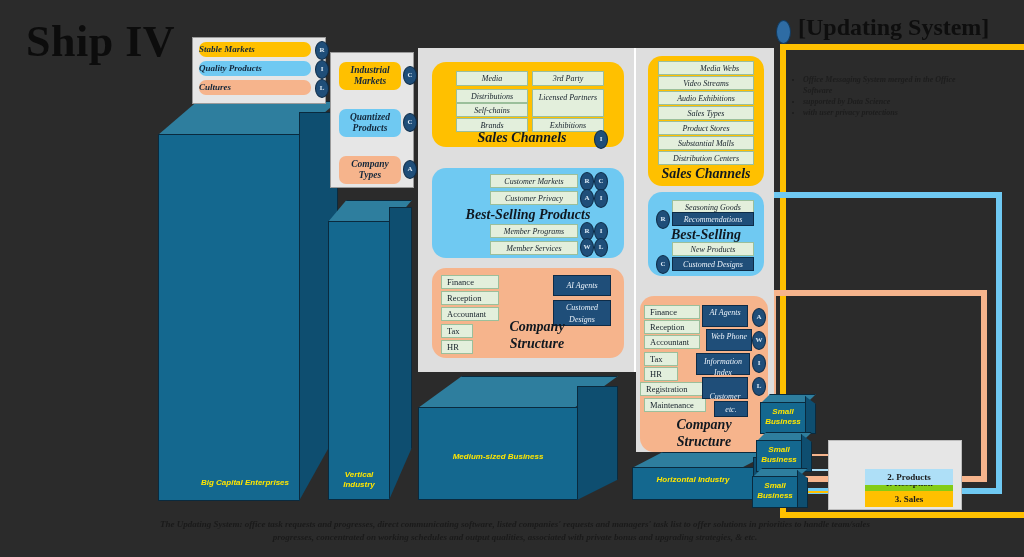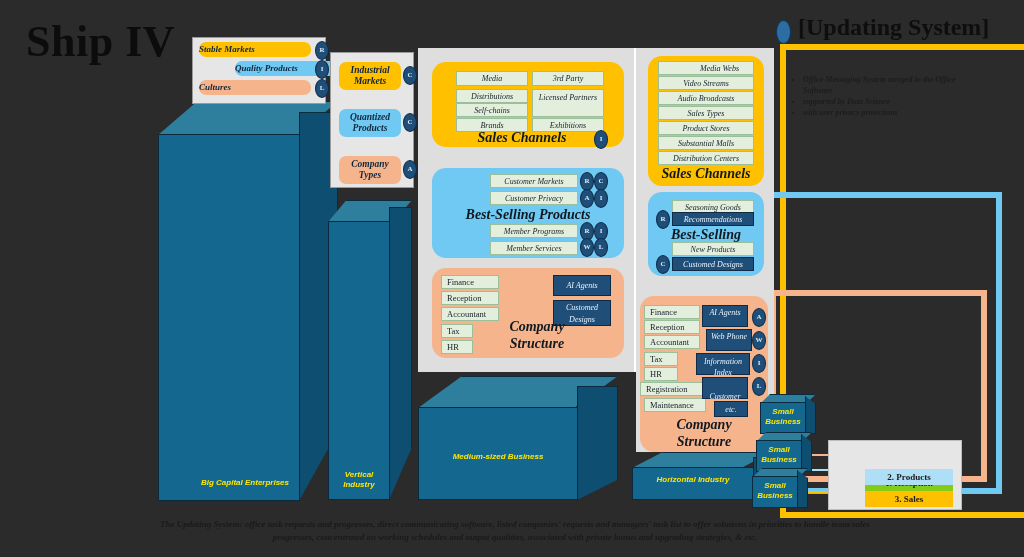--- a/index.html
+++ b/index.html
@@ -47,21 +47,21 @@
   .bar .lbl{position:absolute;color:#FFE600;font-family:"Liberation Sans",sans-serif;
             font-weight:700;font-style:italic;font-size:8px;text-align:center;line-height:10px;}
 
   
   #card-markets{left:192px;top:37px;width:132px;height:65px;background:#E6E6E6;border:1px solid #9A9A9A;}
   .tagrow{position:relative;margin:4px 5px 0 6px;height:15px;}
   .tag{height:15px;line-height:15px;border-radius:7px;text-align:left;
        font-size:9px;font-weight:700;font-style:italic;color:#12263A;
        font-family:"Liberation Serif",serif;width:112px;}
   .tag.y{background:#FFC000;}
-  .tag.b{background:#6FC9F2;margin-left:36px;}
+  .tag.b{background:#6FC9F2;}
   .tag.p{background:#F6B48C;}
   .badge{
     position:absolute;width:12px;height:17px;border-radius:50%;
     background:#1F4E79;border:1px solid #0D2B47;color:#DCEAF6;
     font-size:7px;font-weight:700;line-height:17px;text-align:center;
     font-family:"Liberation Serif",serif;
   }
 
   
   #card-ind{left:330px;top:52px;width:82px;height:134px;background:#E6E6E6;border:1px solid #9A9A9A;}
@@ -238,21 +238,21 @@
 
     <div class="chip dark" style="left:121px;top:7px;width:58px;height:21px;line-height:20px;">AI Agents</div>
     <div class="chip dark" style="left:121px;top:32px;width:58px;height:26px;line-height:12px;padding-top:1px;">Customed Designs</div>
 
     <div class="blk-title" style="left:62px;top:50px;width:86px;line-height:17px;">Company Structure</div>
   </div>
 
   <div class="abs block blk-y" style="left:648px;top:56px;width:116px;height:130px;">
     <div class="chip" style="left:10px;top:5px;width:96px;height:14px;line-height:13px;padding-left:27px;">Media Webs</div>
     <div class="chip" style="left:10px;top:20px;width:96px;height:14px;line-height:13px;">Video Streams</div>
-    <div class="chip" style="left:10px;top:35px;width:96px;height:14px;line-height:13px;">Audio Broadcasts</div>
+    <div class="chip" style="left:10px;top:35px;width:96px;height:14px;line-height:13px;">Audio Exhibitions</div>
     <div class="chip" style="left:10px;top:50px;width:96px;height:14px;line-height:13px;">Sales Types</div>
     <div class="chip" style="left:10px;top:65px;width:96px;height:14px;line-height:13px;">Product Stores</div>
     <div class="chip" style="left:10px;top:80px;width:96px;height:14px;line-height:13px;">Substantial Malls</div>
     <div class="chip" style="left:10px;top:95px;width:96px;height:14px;line-height:13px;">Distribution Centers</div>
     <div class="blk-title" style="left:0;top:110px;width:116px;">Sales Channels</div>
   </div>
 
   <div class="abs block blk-b" style="left:648px;top:192px;width:116px;height:84px;">
     <div class="chip" style="left:24px;top:8px;width:82px;height:14px;line-height:13px;">Seasoning Goods</div>
     <div class="chip dark" style="left:24px;top:20px;width:82px;height:14px;line-height:13px;">Recommendations</div>

